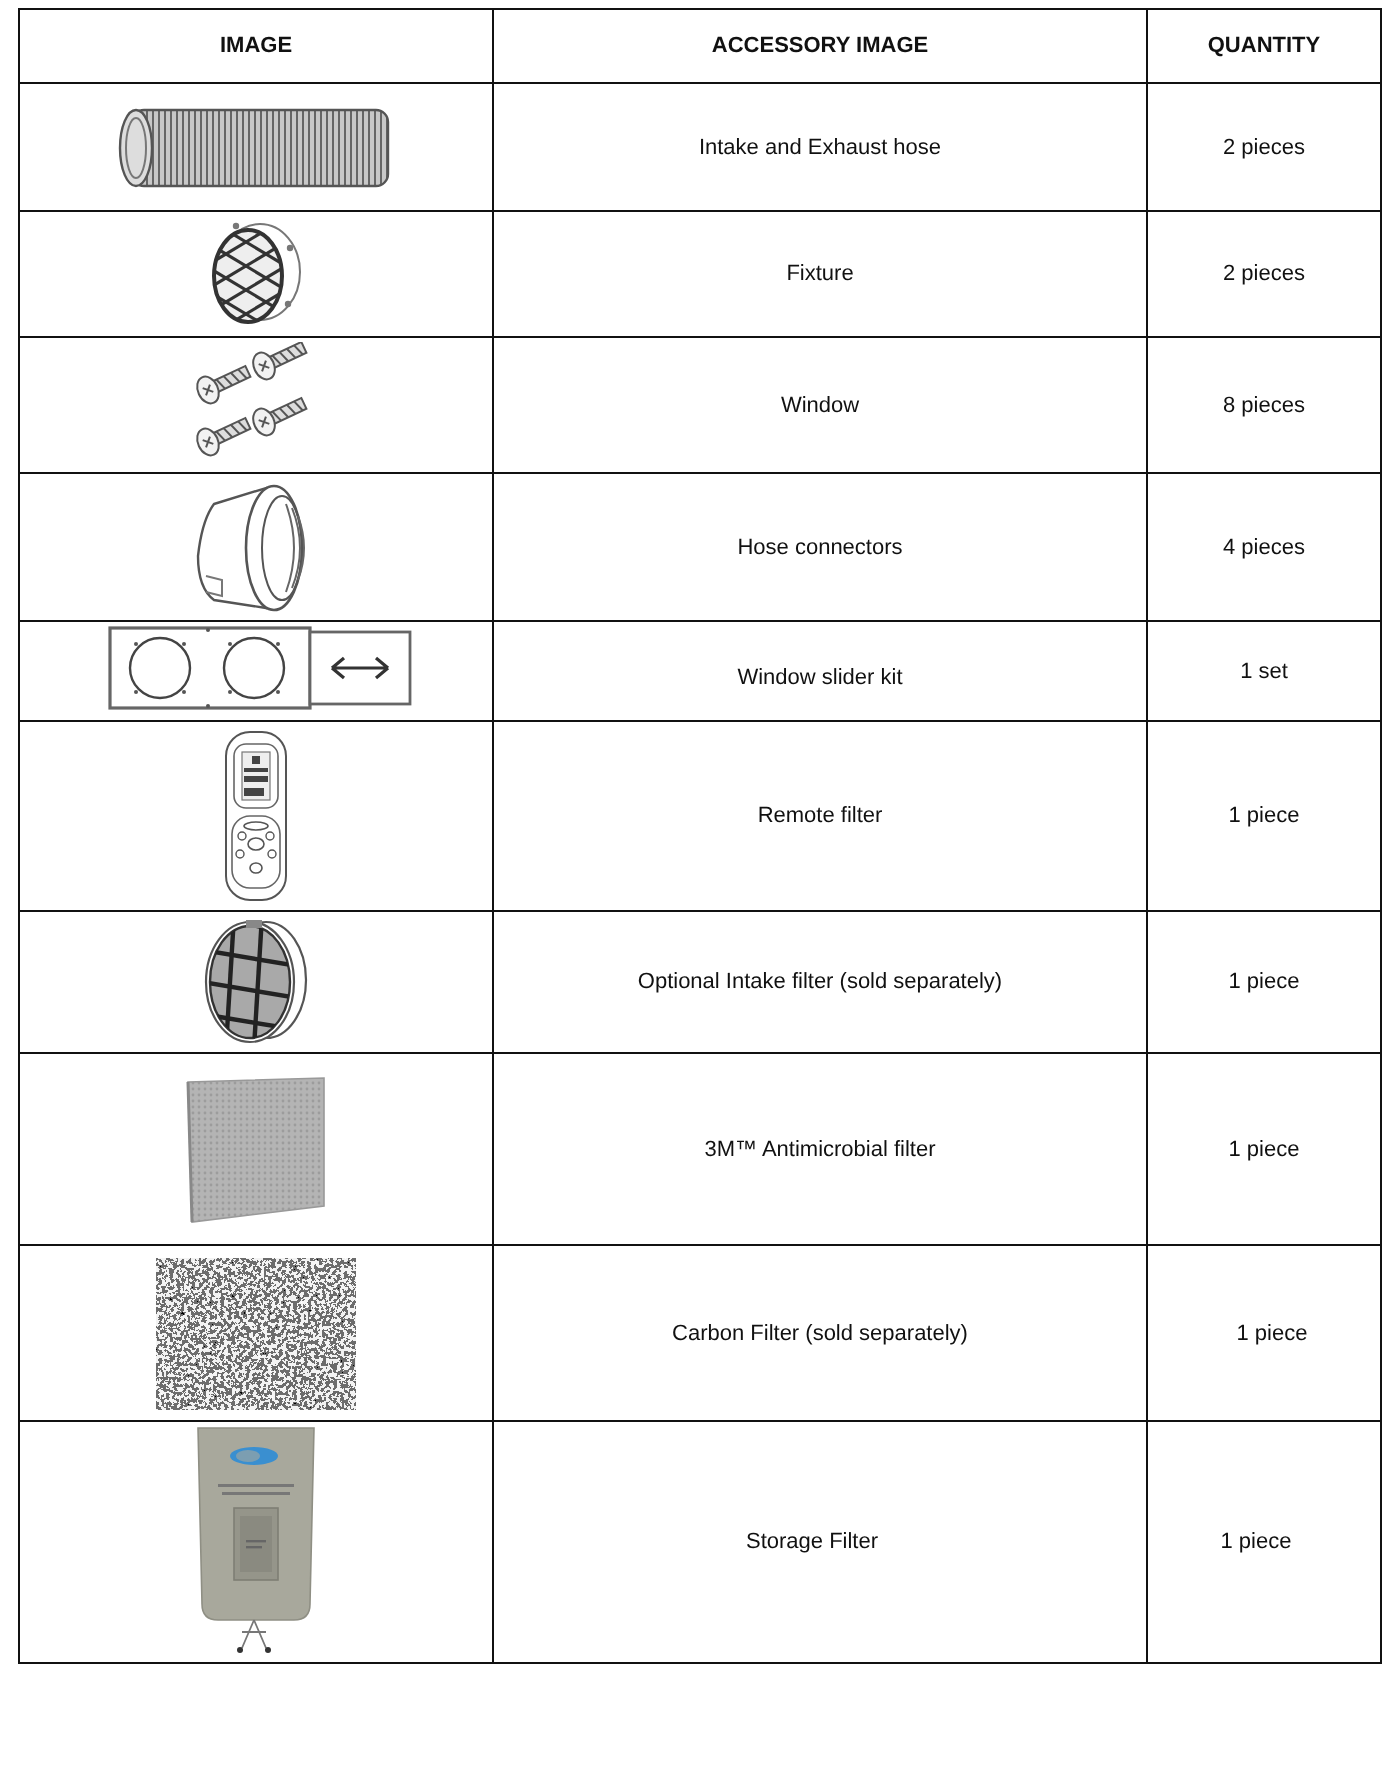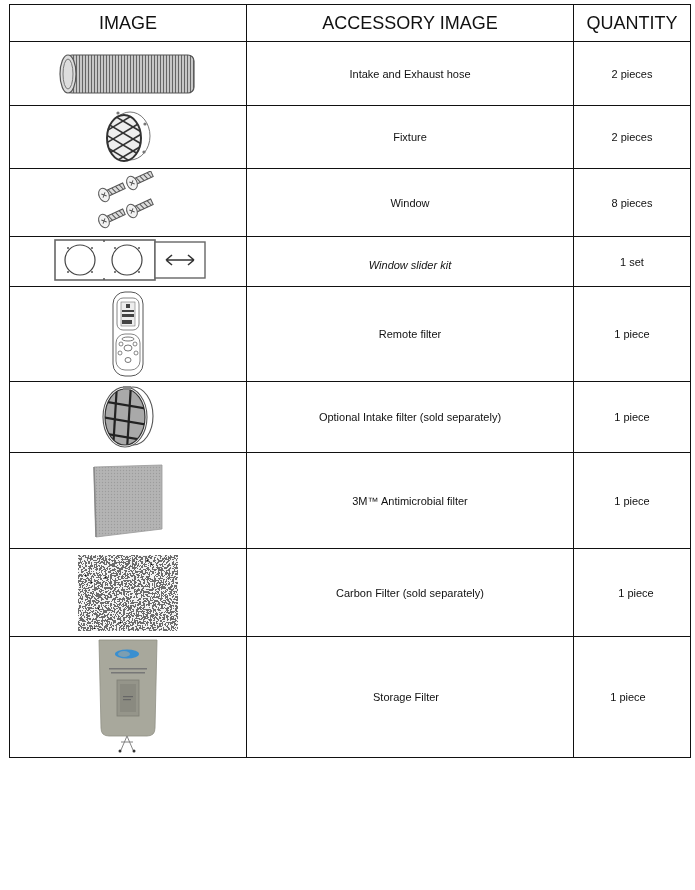--- a/index.html
+++ b/index.html
@@ -2,21 +2,21 @@
 <html><head>
 <meta charset="utf-8">
 <style>
   html, body { margin: 0; padding: 0; background: #ffffff; }
   body { width: 695px; height: 890px; position: relative; overflow: hidden;
          font-family: "Liberation Sans", sans-serif; color: #111; }
   table.acc { position: absolute; left: 9px; top: 4px; border-collapse: collapse;
               table-layout: fixed; width: 681px; }
   table.acc td, table.acc th { border: 1.6px solid #111; padding: 0; text-align: center;
               vertical-align: middle; font-size: 11px; }
-  table.acc th { font-weight: normal; font-size: 18px; height: 36px; margin-top: 38px; }
+  table.acc th { font-weight: bold; font-size: 11px; height: 36px; margin-top: 38px; }
   td.img-cell { position: relative; }
   td.qty { text-align: center; }
   .img-wrap { display: flex; align-items: center; justify-content: center; height: 100%; }
   svg { display: block; }
   .name-text { display: inline-block; }
 </style>
 </head>
 <body>
 
 <table class="acc">
@@ -116,20 +116,37 @@
                 <path d="M-2,-2 l4,4 M2,-2 l-4,4" fill="none"></path>
               </g>
             </g>
           </svg>
         </div>
       </td>
       <td><span class="name-text">Window</span></td>
       <td class="qty"><span>8 pieces</span></td>
     </tr>
 
+    <tr style="height:74px">
+      <td class="img-cell">
+        <div class="img-wrap">
+          <svg width="70" height="72" viewBox="0 0 70 72">
+            <path d="M14,14 L40,6 L40,66 L14,62 Q6,56 6,40 Q8,22 14,14 Z" fill="#fff" stroke="#555" stroke-width="1.2"></path>
+            <path d="M10,50 L18,52 L18,60 L10,58" fill="none" stroke="#777"></path>
+            <ellipse cx="44" cy="36" rx="14" ry="31" fill="#fff" stroke="#555" stroke-width="1.3"></ellipse>
+            <ellipse cx="48" cy="36" rx="10" ry="26" fill="none" stroke="#555" stroke-width="1"></ellipse>
+            <path d="M50,14 Q58,36 50,58" fill="none" stroke="#666"></path>
+            <path d="M53,16 Q61,36 53,56" fill="none" stroke="#666"></path>
+            <path d="M56,20 Q62,36 56,52" fill="none" stroke="#666"></path>
+          </svg>
+        </div>
+      </td>
+      <td><span class="name-text">Hose connectors</span></td>
+      <td class="qty"><span>4 pieces</span></td>
+    </tr>
 
     <tr style="height:50px">
       <td class="img-cell" style="position:relative;">
         <svg width="156" height="44" viewBox="0 0 156 44" style="position:absolute; left:44px; top:1px;">
           <rect x="1" y="2" width="100" height="40" fill="#fff" stroke="#666" stroke-width="1.6"></rect>
           <rect x="101" y="4" width="50" height="36" fill="#fff" stroke="#666" stroke-width="1.4"></rect>
           <circle cx="26" cy="22" r="15" fill="none" stroke="#444" stroke-width="1.2"></circle>
           <circle cx="73" cy="22" r="15" fill="none" stroke="#444" stroke-width="1.2"></circle>
           <g fill="#555">
             <circle cx="14" cy="10" r="1"></circle>
@@ -139,21 +156,21 @@
             <circle cx="61" cy="10" r="1"></circle>
               <circle cx="85" cy="10" r="1"></circle>
             <circle cx="61" cy="34" r="1"></circle>
               <circle cx="85" cy="34" r="1"></circle>
             <circle cx="50" cy="3" r="1"></circle>
               <circle cx="50" cy="41" r="1"></circle>
           </g>
           <path d="M112,22 L140,22 M112,22 L118,17 M112,22 L118,27 M140,22 L134,17 M140,22 L134,27" stroke="#333" stroke-width="1.6" fill="none"></path>
         </svg>
       </td>
-      <td><span class="name-text" style="position:relative; top:3px;font-style:italic;">Window slider kit</span></td>
+      <td><span class="name-text" style="position:relative; top:3px;">Window slider kit</span></td>
       <td class="qty"><span>1 set</span></td>
     </tr>
 
 
     <tr style="height:95px">
       <td class="img-cell">
         <div class="img-wrap">
           <svg width="36" height="88" viewBox="0 0 36 88">
             <rect x="3" y="2" width="30" height="84" rx="12" fill="#fff" stroke="#555" stroke-width="1"></rect>
             <rect x="7" y="8" width="22" height="32" rx="6" fill="#fff" stroke="#666" stroke-width="0.8"></rect>

